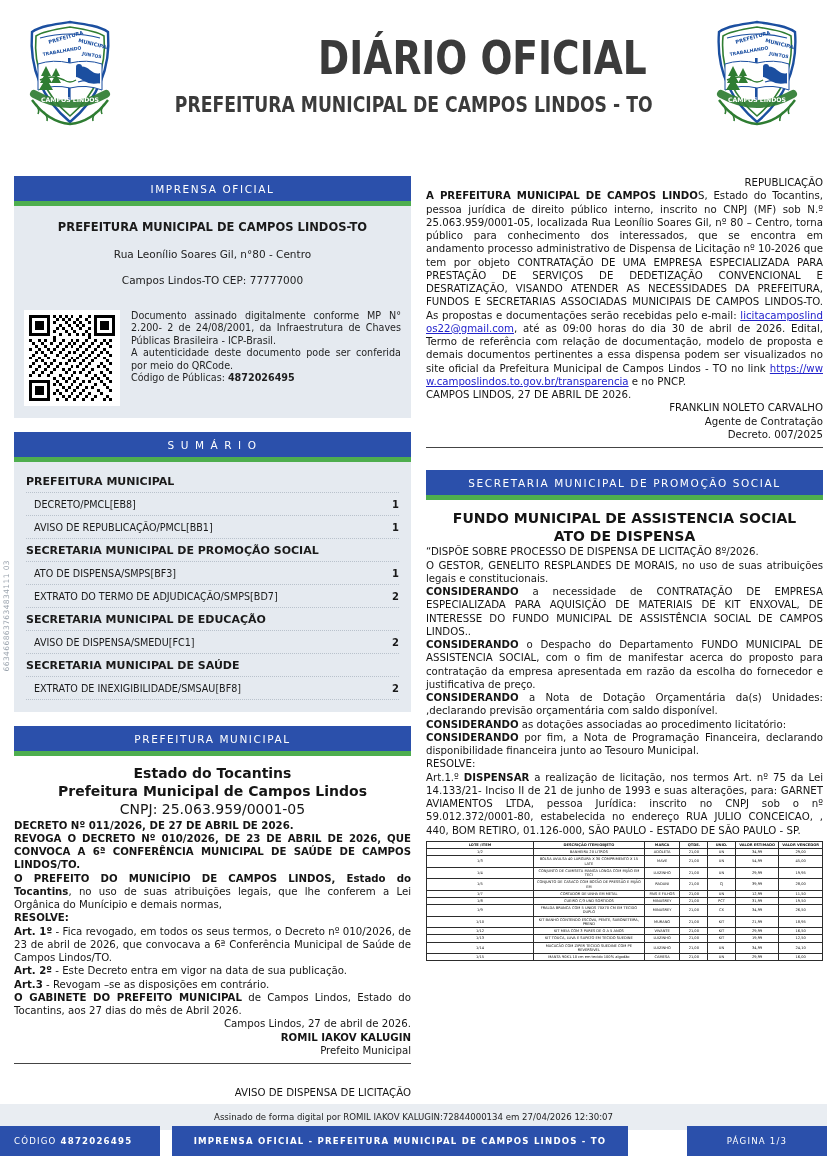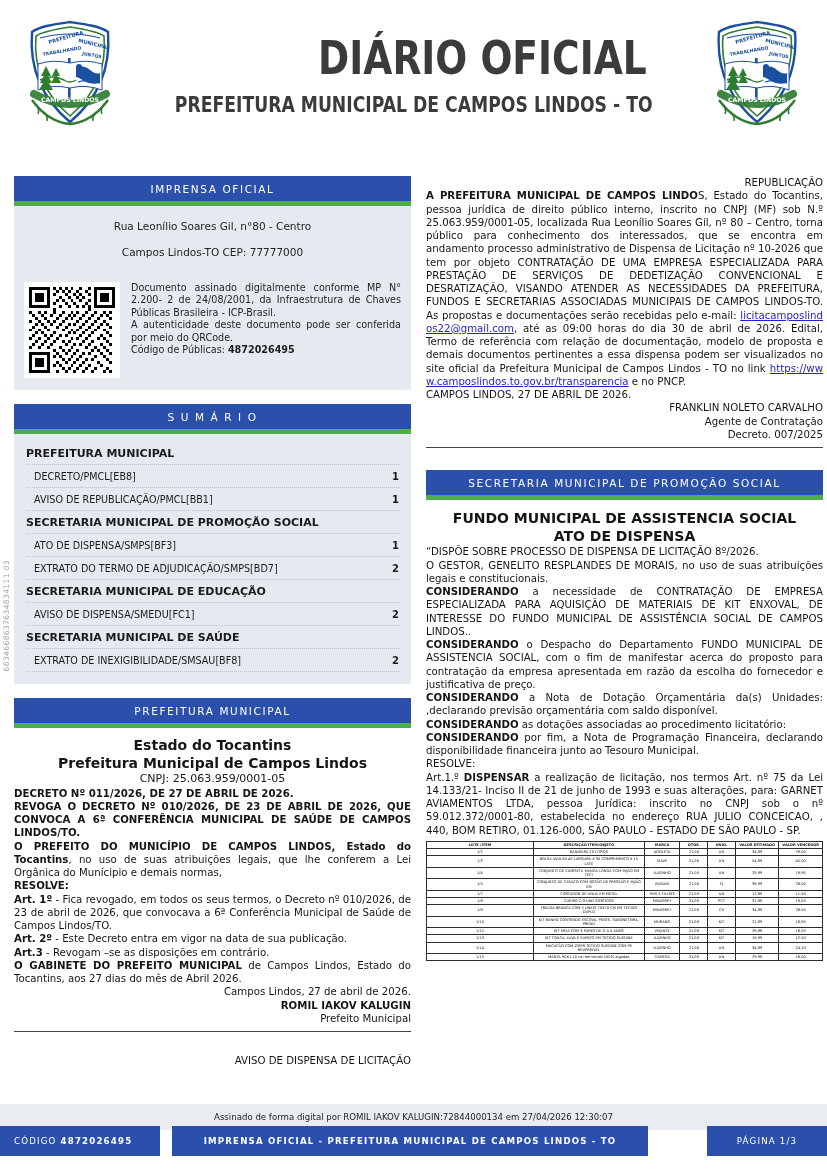--- a/index.html
+++ b/index.html
@@ -77,21 +77,21 @@
   
   .doc-body { font-size:10.2px; line-height:1.30; text-align:justify; color:#151515; }
   .doc-body p { margin:0; }
   .ctr { text-align:right; }
   .b { font-weight:bold; }
   .lnk { color:#2222cc; text-decoration:underline; word-break:break-all; }
   .rule { border:0; border-top:1px solid #444; margin:6px 0 0 0; }
 
   
   .ctr-title { text-align:center; font-weight:bold; font-size:14px; }
-  .ctr-line { text-align:center; font-size:11px; }
+  .ctr-line { text-align:center; font-size:14px; }
 
   
   table.items { width:100%; border-collapse:collapse; margin-top:4px;
                 font-size:3.6px; table-layout:fixed; }
   table.items th, table.items td { border:0.6px solid #2c2c2c; padding:1px 1px;
                  text-align:center; vertical-align:middle; line-height:1.18;
                  font-weight:normal; color:#111; }
   table.items th { font-weight:bold; }
   .c-lote { width:27%; } .c-desc { width:28%; } .c-marca { width:9%; }
   .c-qtde { width:7%; } .c-unid { width:7%; } .c-est { width:11%; } .c-venc { width:11%; }
@@ -101,21 +101,21 @@
                background:#e9edf2; display:flex; align-items:center; justify-content:center;
                font-size:8.6px; color:#222; }
 
   
   .footer { position:absolute; left:0; right:0; bottom:14px; height:30px;
             display:flex; gap:12px;border-radius:14px; }
   .footer .seg { background:#2b50ab; color:#fff; display:flex; align-items:center;
                  font-size:8.6px; letter-spacing:1.2px; }
   .f-left  { width:160px; padding-left:14px; }
   .f-mid   { flex:1 1 auto; justify-content:center; font-weight:bold; letter-spacing:1.4px; font-size:9.4px; }
-  .f-right { width:120px; justify-content:center;margin-left:47px; }
+  .f-right { width:140px; justify-content:center;margin-left:47px; }
   .f-left .bold { font-weight:bold; margin-left:4px; }
 
   
   .vcode { position:absolute; left:2px; top:560px; font-size:7.5px; color:#9aa3ad;
            writing-mode:vertical-rl; transform:rotate(180deg); letter-spacing:0.4px;
            font-family:"DejaVu Sans", sans-serif; }
 </style>
 </head>
 <body>
 
@@ -184,20 +184,21 @@
 </div>
 
 <div class="columns">
 
   <div class="col">
 
     <div class="sec-bar">IMPRENSA OFICIAL</div>
     <div class="sec-bar-green"></div>
 
     <div class="panel">
+      <div class="ttl">PREFEITURA MUNICIPAL DE CAMPOS LINDOS-TO</div>
       <div class="ln">Rua Leonílio Soares Gil, n°80 - Centro</div>
       <div class="ln">Campos Lindos-TO CEP: 77777000</div>
     </div>
 
     <div class="qrblock">
       <div class="qrbox">
         <svg viewBox="0 0 29 29" xmlns="http://www.w3.org/2000/svg" shape-rendering="crispEdges">
           <rect width="29" height="29" fill="#fff"></rect>
           <g fill="#000">
             <rect x="0" y="0" width="7" height="7"></rect>

